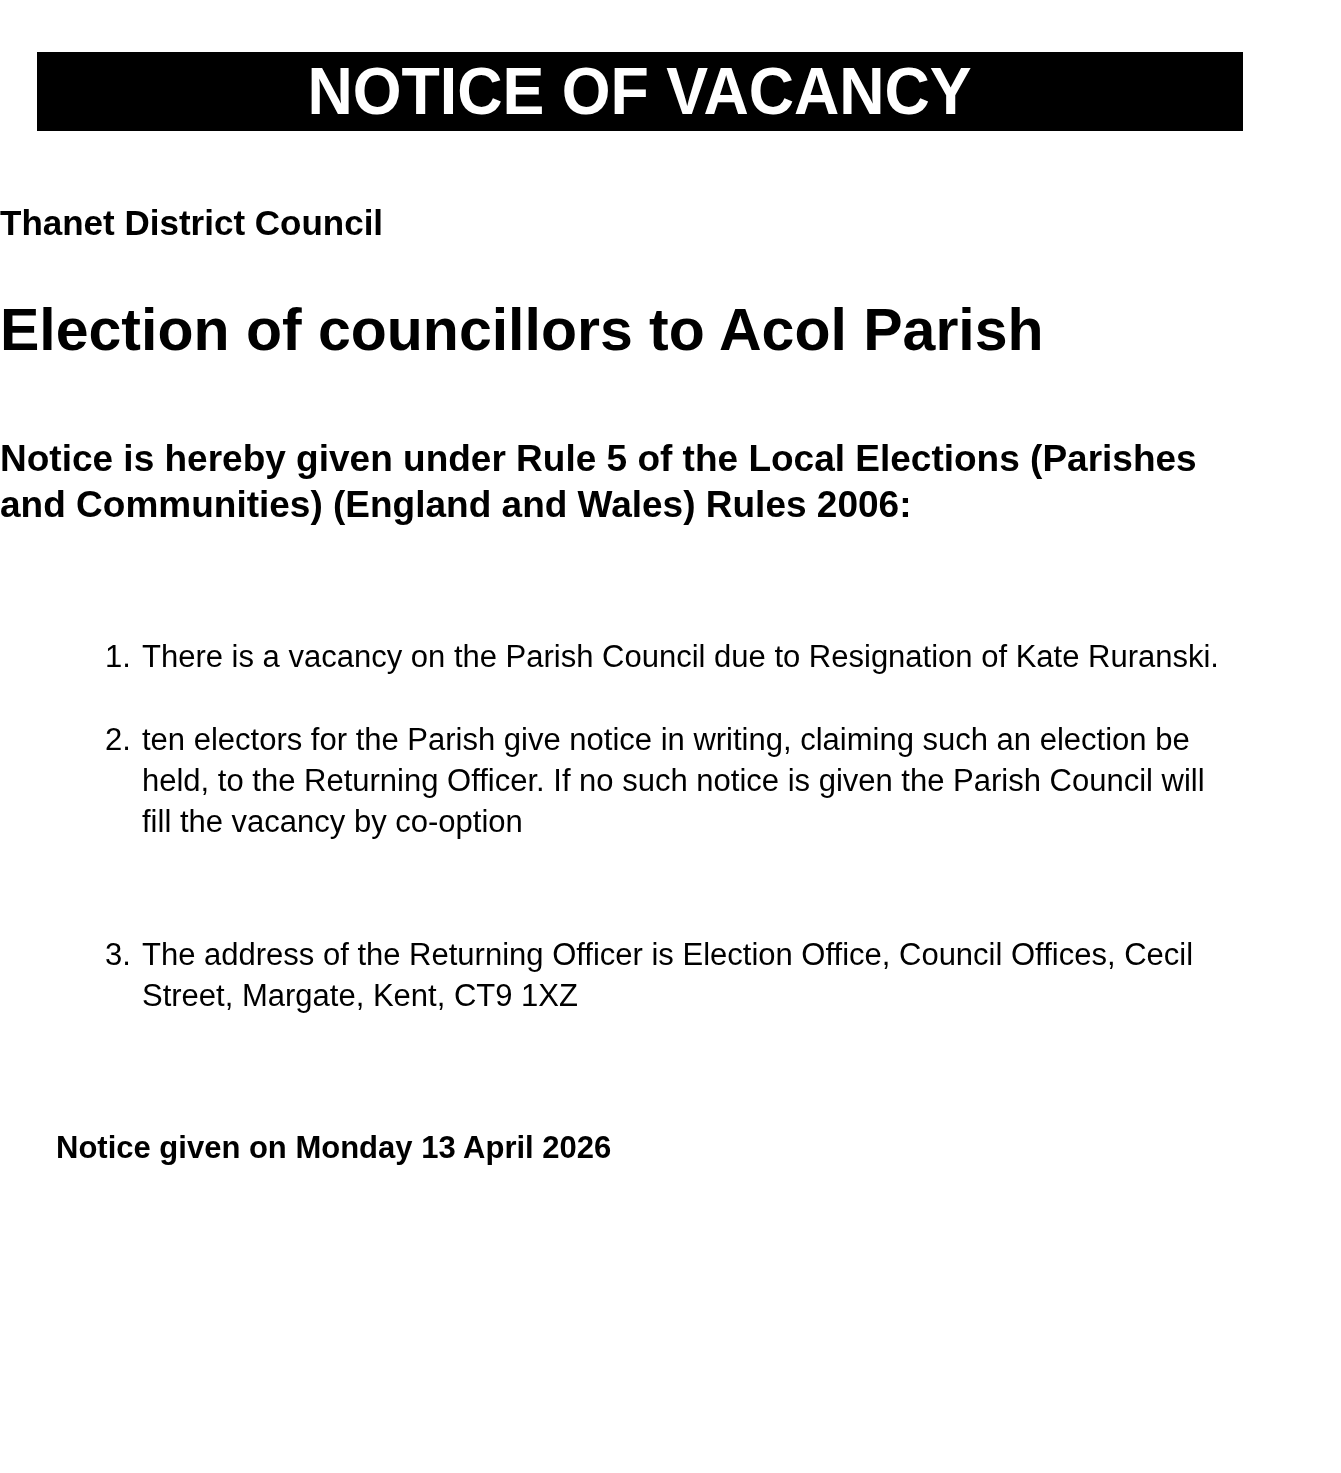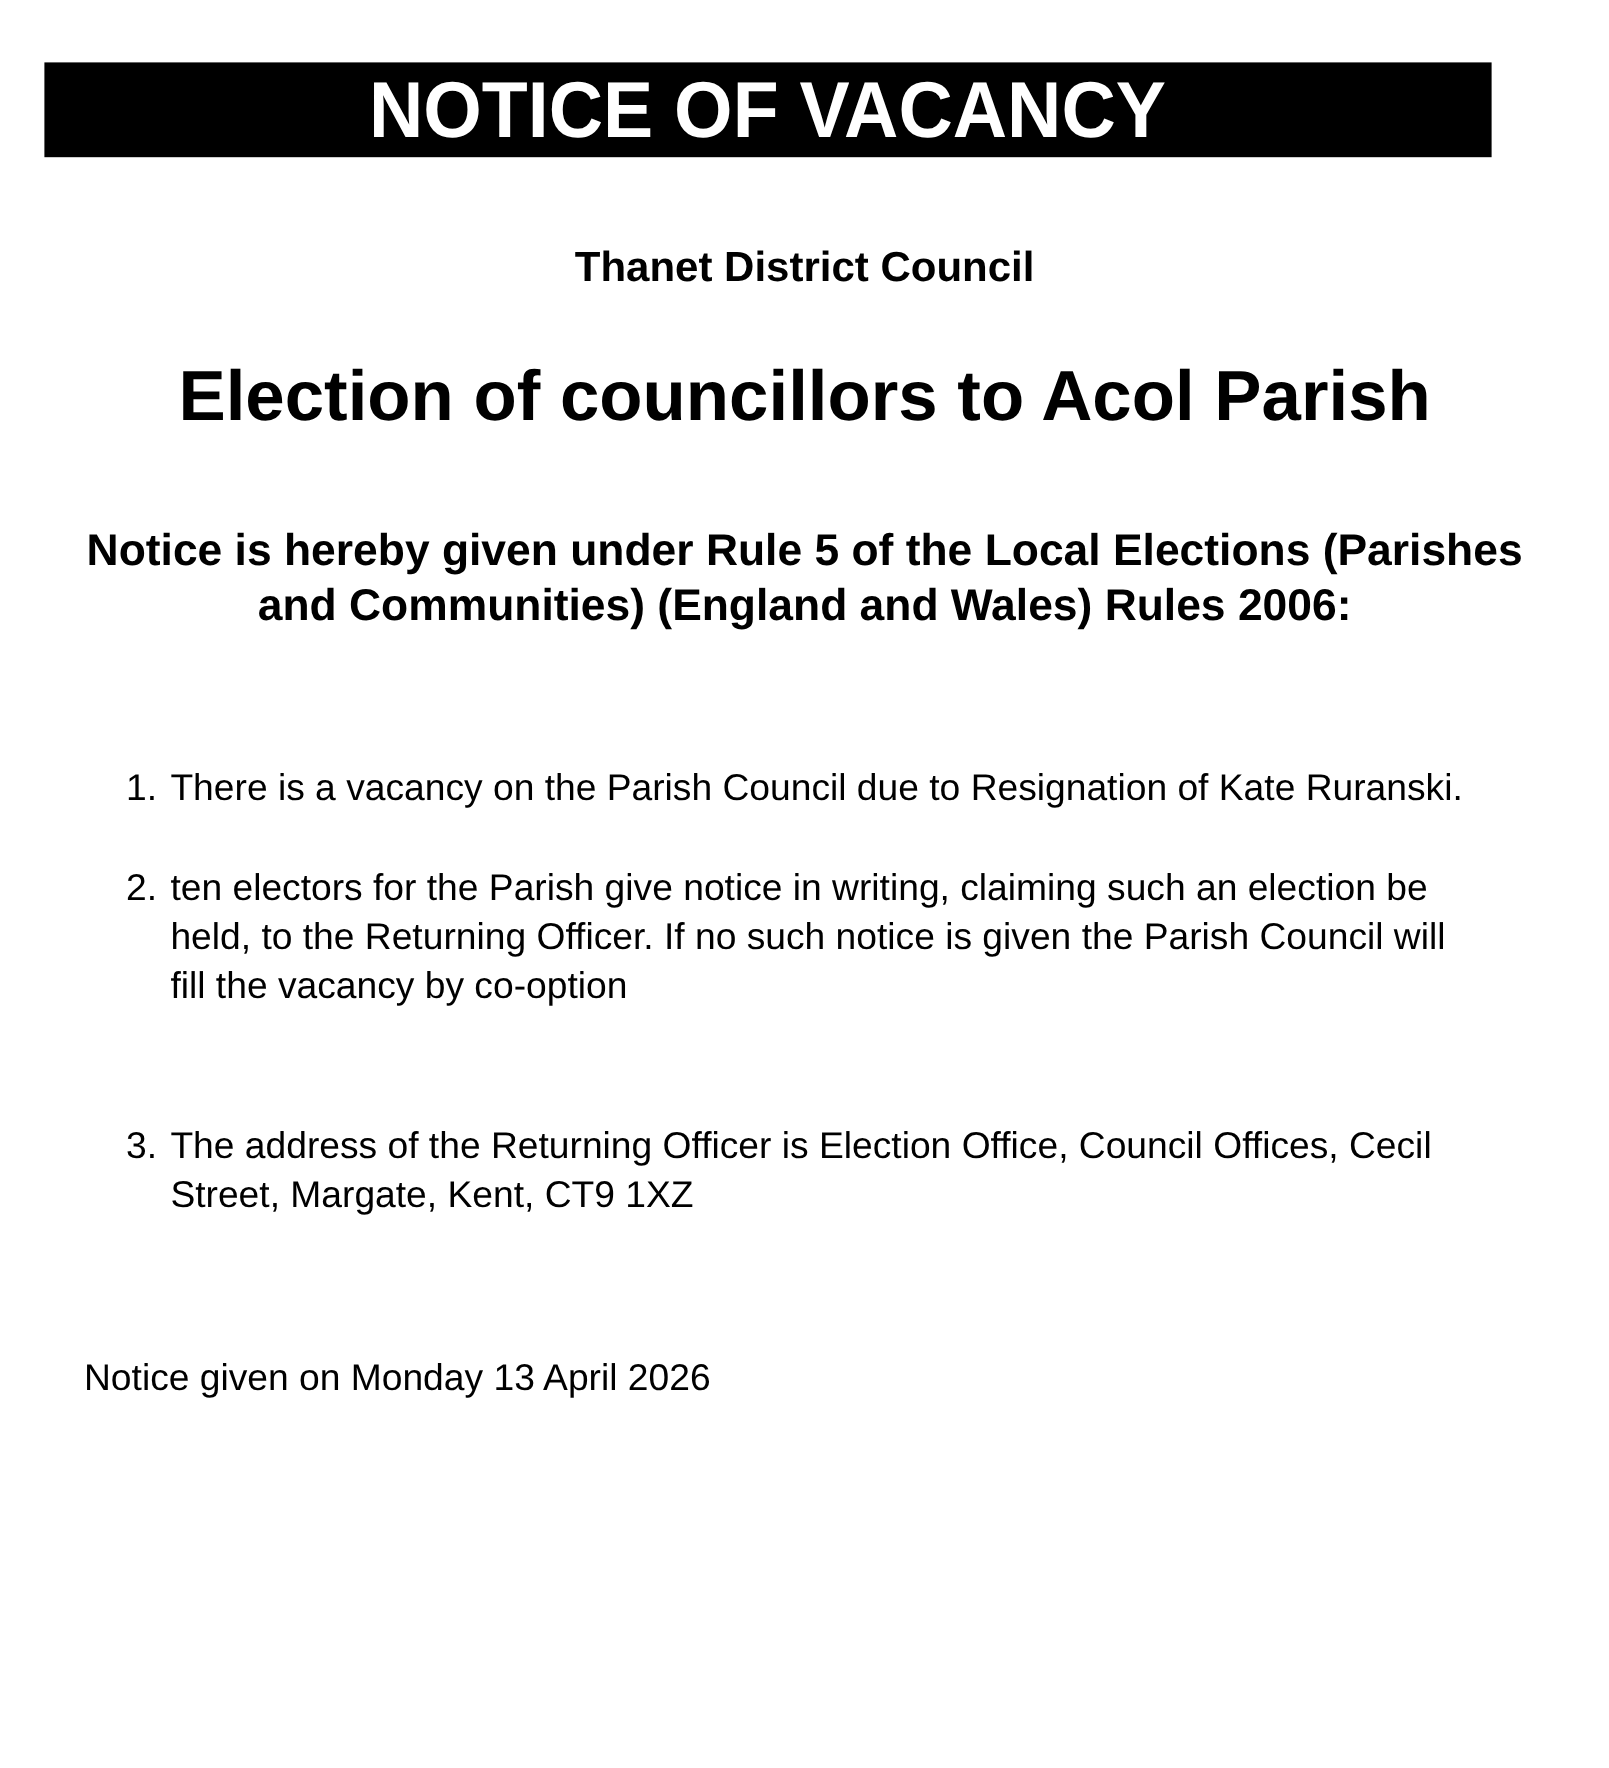--- a/index.html
+++ b/index.html
@@ -32,21 +32,20 @@
     font-size: 66px;
     line-height: 79px;
     letter-spacing: 0px;
     transform: scaleX(0.95);
     white-space: nowrap;
   }
   .centered-block {
     position: absolute;
     left: 0;
     width: 1341px;
-    text-align: center;
     white-space: nowrap;
   }
   .council-name {
     top: 201px;
     font-size: 35px;
     line-height: 44px;
     font-weight: bold;
   }
   .election-title {
     top: 299px;
@@ -73,25 +72,26 @@
     top: 0;
   }
   .item-lines {
     margin-left: 37px;
   }
   .item-1 { top: 636px; }
   .item-2 { top: 719px; }
   .item-3 { top: 934px; }
   .notice-date {
     position: absolute;
-    left: 70px;
+    left: 56px;
     top: 1127px;
     font-size: 31px;
     line-height: 41px;
     white-space: nowrap;
+    font-weight: bold;
   }
   .signature {
     position: absolute;
     left: 58px;
     top: 1428px;
     font-size: 36px;
     line-height: 41px;
     white-space: nowrap;
     margin-top: 40px;
   }

